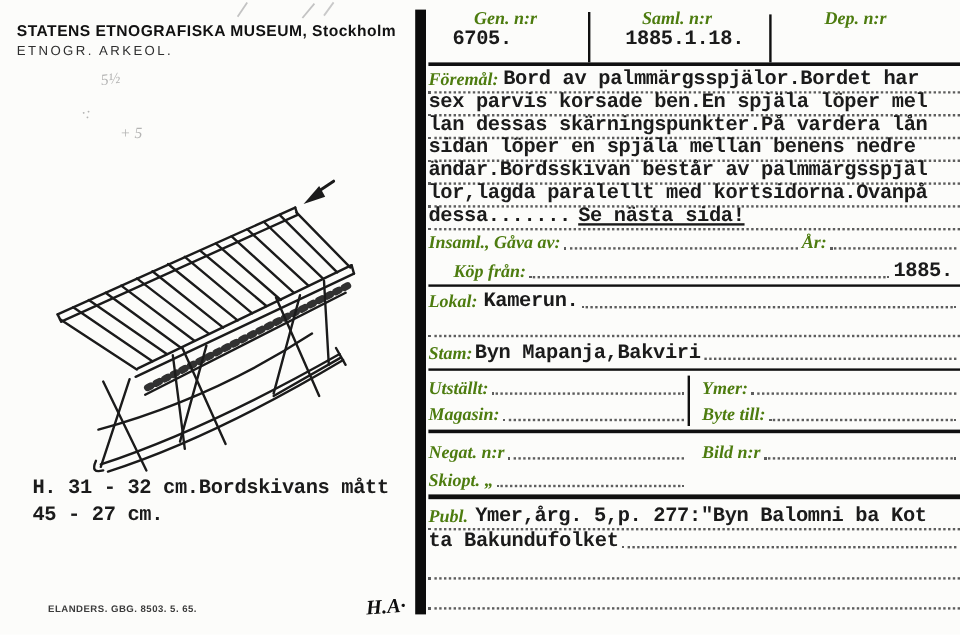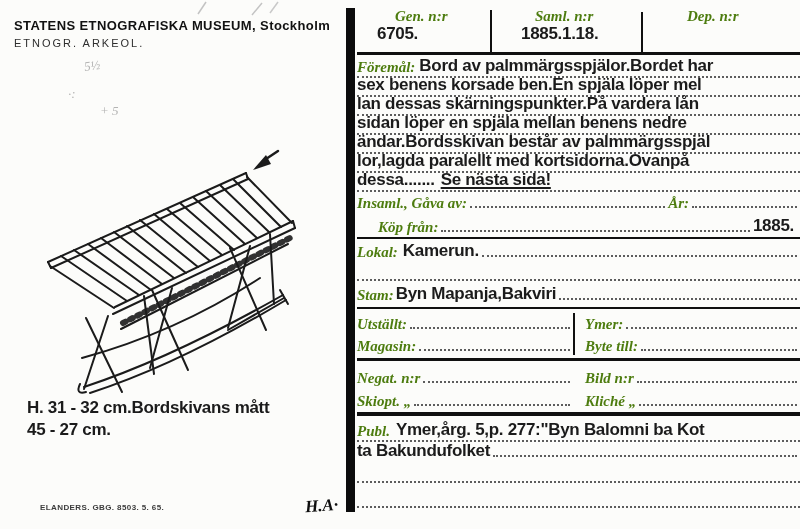--- a/index.html
+++ b/index.html
@@ -1,20 +1,20 @@
 <!DOCTYPE html>
 <html><head>
 <meta charset="utf-8">
 <style>
   html,body{margin:0;padding:0;}
   .page{position:relative;width:800px;height:529px;background:#fcfcfa;overflow:hidden;
         font-family:"Liberation Serif",serif;color:#161616;}
   
   .lbl{font-style:italic;font-weight:600;font-size:15px;color:#4d7c0f;white-space:nowrap;}
-  .tw{font-family:Liberation Sans, sans-serif;font-weight:700;font-size:17px;color:#1b1b1b;
+  .tw{font-family:Liberation Mono, monospace;font-weight:700;font-size:17px;color:#1b1b1b;
       white-space:nowrap;letter-spacing:-0.3px;text-align:center;}
   .dots{flex:1;border-bottom:2px dotted #5d5d5d;margin:0 3px 4px 3px;min-width:10px;height:0;}
   .dots.fixed{flex:0 0 auto;}
   .hline{position:absolute;left:0;right:0;background:#101010;}
   .vline{position:absolute;width:2px;background:#101010;}
   .r-row{position:absolute;left:0;right:0;display:flex;align-items:flex-end;}
   .dotted-under{border-bottom:2px dotted #5d5d5d;}
   .cellL{width:216px;display:flex;align-items:flex-end;}
   .cellR{flex:1;display:flex;align-items:flex-end;padding-left:12px;}
   
@@ -120,21 +120,21 @@
     <div class="hdr-lbl lbl" style="left:330px;top:8px;">Dep. n:r</div>
     <div class="vline" style="left:133px;top:10px;height:42px;"></div>
     <div class="vline" style="left:284px;top:12px;height:40px;"></div>
     <div class="hline" style="top:52px;height:3px;"></div>
 
     <div class="r-row dotted-under" style="top:57px;height:19px;">
       <span class="lbl" style="padding-right:4px;">Föremål:</span>
       <span class="tw">Bord av palmmärgsspjälor.Bordet har</span>
     </div>
     <div class="r-row dotted-under" style="top:76px;height:19px;">
-      <span class="tw">sex benens korsade ben.En spjäla löper mel</span>
+      <span class="tw">sex parvis korsade ben.En spjäla löper mel</span>
     </div>
     <div class="r-row dotted-under" style="top:95px;height:19px;">
       <span class="tw">lan dessas skärningspunkter.På vardera lån</span>
     </div>
     <div class="r-row dotted-under" style="top:114px;height:19px;">
       <span class="tw">sidan löper en spjäla mellan benens nedre</span>
     </div>
     <div class="r-row dotted-under" style="top:133px;height:19px;">
       <span class="tw">ändar.Bordsskivan består av palmmärgsspjäl</span>
     </div>
@@ -205,24 +205,20 @@
       <span class="cellR">
         <span class="lbl">Bild n:r</span>
         <span class="dots"></span>
       </span>
     </div>
     <div class="r-row" style="top:388px;height:22px;">
       <span class="cellL">
         <span class="lbl">Skiopt. „</span>
         <span class="dots"></span>
       </span>
-      <span class="cellR">
-        <span class="lbl">Kliché „</span>
-        <span class="dots"></span>
-      </span>
     </div>
     <div class="hline" style="top:412px;height:4px;"></div>
 
     <div class="r-row dotted-under" style="top:419px;height:21px;">
       <span class="lbl" style="padding-right:6px;">Publ.</span>
       <span class="tw">Ymer,årg. 5,p. 277:"Byn Balomni ba Kot</span>
     </div>
     <div class="r-row" style="top:441px;height:20px;">
       <span class="tw">ta Bakundufolket</span>
       <span class="dots"></span>

